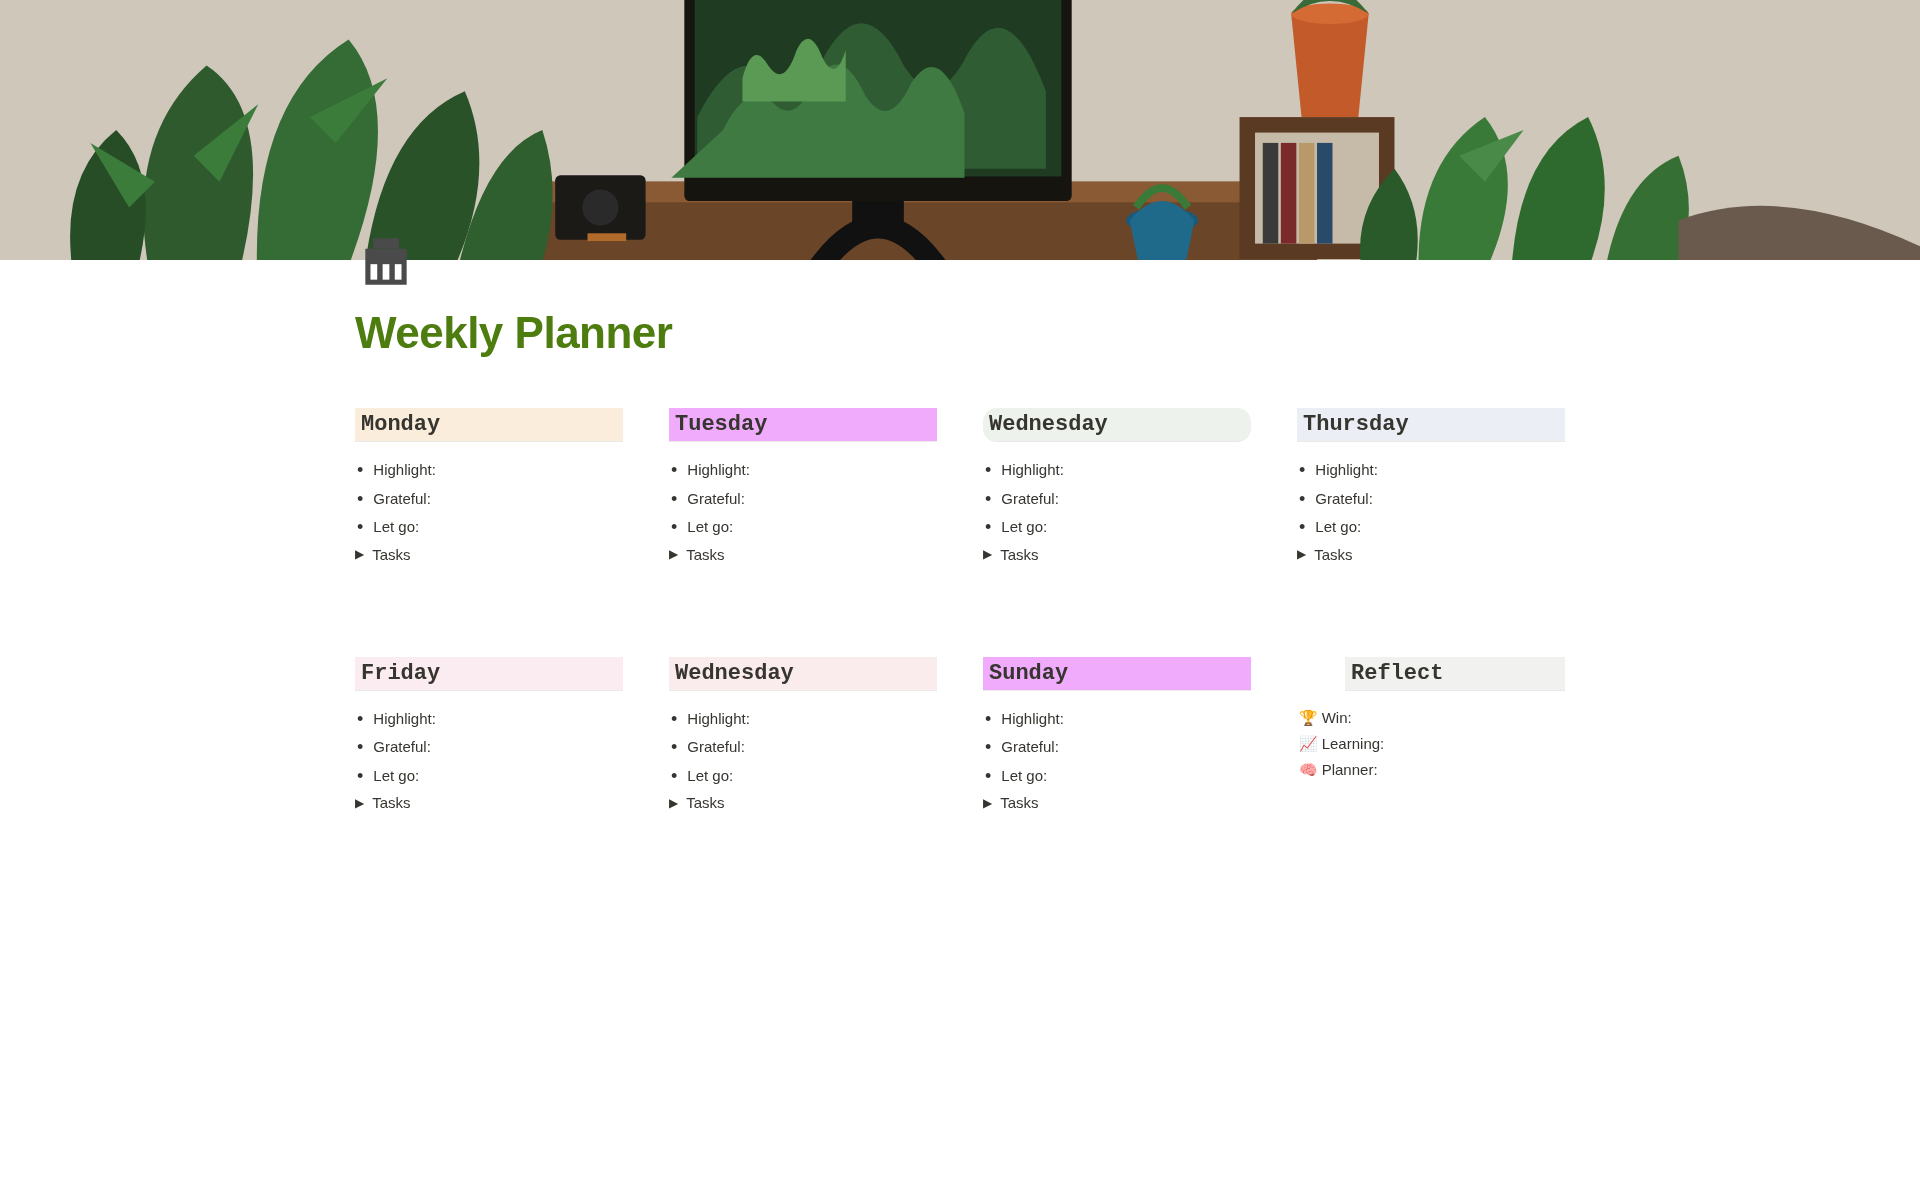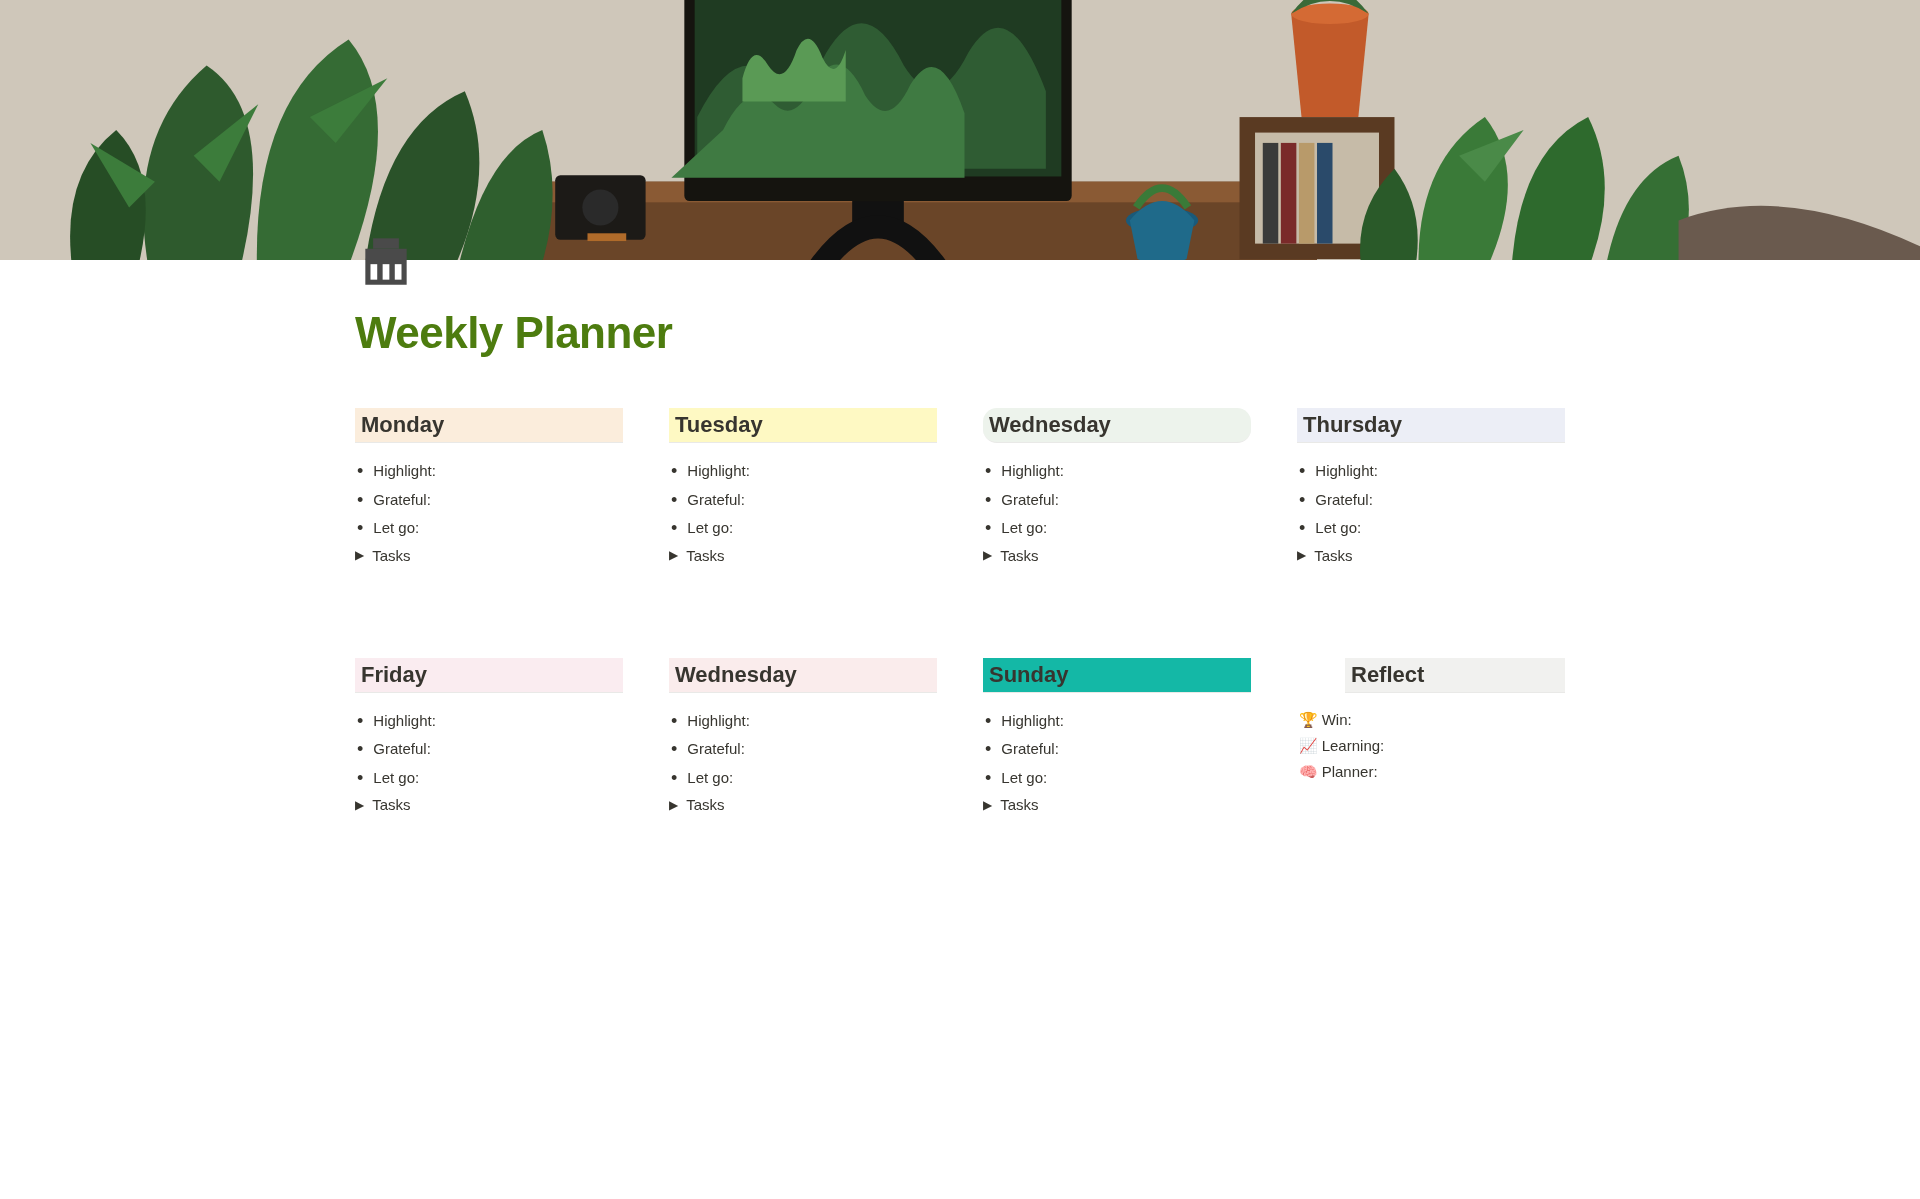--- a/index.html
+++ b/index.html
@@ -46,28 +46,29 @@
     margin-top: 50px;
   }
   .day { min-width: 0; }
   .day-header {
     font-size: 22px;
     font-weight: 600;
     padding: 4px 6px 4px 6px;
     border-bottom: 1px solid #e9e9e7;
     margin-bottom: 14px;
     color:#37352f;
+    font-family:Liberation Mono, monospace;
   }
   .bg-monday    { background: #fbeddc; }
-  .bg-tuesday   { background: #fef9c3; }
+  .bg-tuesday   { background: #f0abfc; }
   .bg-wednesday { background: #edf3ec; border-radius: 14px; }
   .bg-thursday  { background: #eceef6; }
   .bg-friday    { background: #faecf0; }
   .bg-saturday  { background: #faecec; }
-  .bg-sunday    { background: #14b8a6; }
+  .bg-sunday    { background: #f0abfc; }
   .bg-reflect   { background: #f1f1ef; margin-left: 48px; }
 
   ul.items { list-style: none; padding-left: 2px; }
   ul.items li {
     display: flex;
     align-items: flex-start;
     gap: 10px;
     font-size: 15px;
     line-height: 1.5;
     padding: 3px 0;

